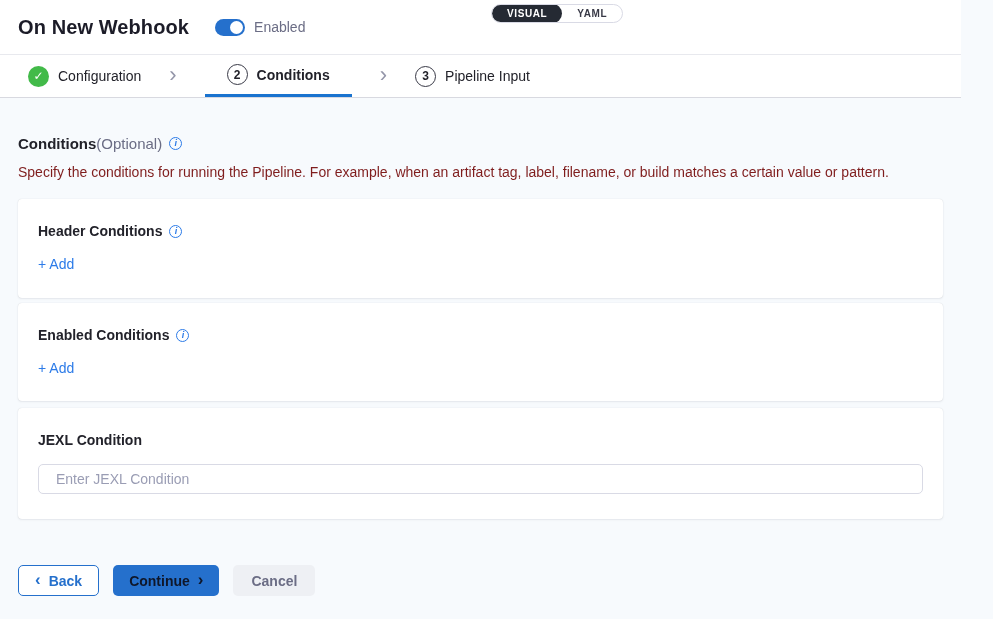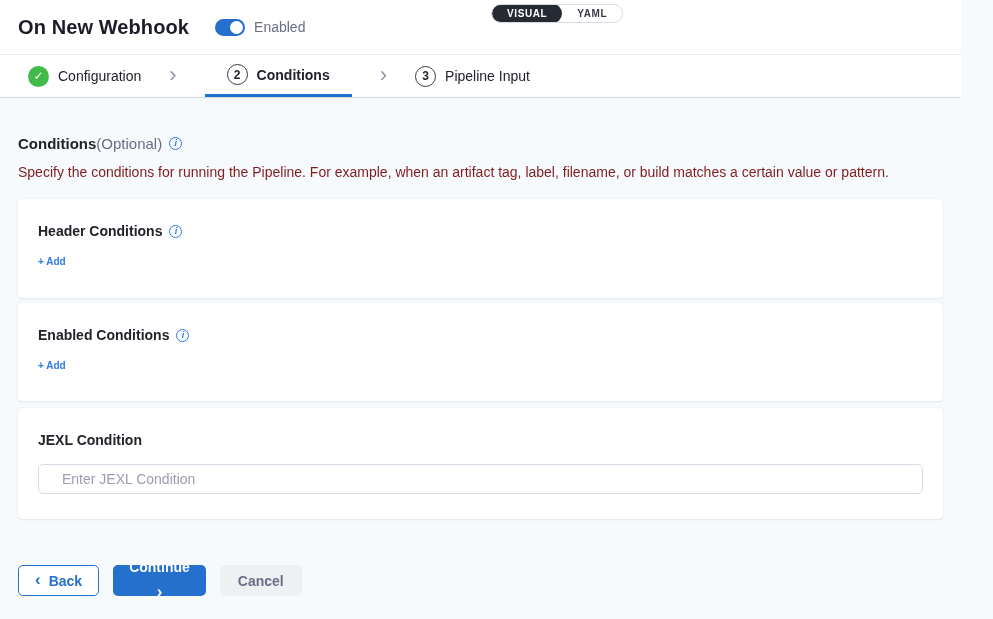--- a/index.html
+++ b/index.html
@@ -83,41 +83,41 @@
     background: #ffffff; border-radius: 4px;
     box-shadow: 0 0 1px rgba(40,41,61,0.18), 0 1px 2px rgba(96,97,112,0.10);
     padding: 24px 20px 0 20px;
   }
   .card-1 { margin-top: 19px; height: 99px; }
   .card-2 { margin-top: 5px; height: 98px; }
   .card-3 { margin-top: 7px; height: 111px; }
   .card-title-row { display: flex; align-items: center; }
   .card-title { font-size: 14px; font-weight: bold; color: #22222a; }
   .add-link {
-    display: inline-block; margin-top: 17px; font-size: 10px; font-weight: 700;
+    display: inline-block; margin-top: 17px; font-size: 14px; font-weight: 400;
     color: #2c7be8; cursor: pointer; text-decoration: none;
   }
   .jexl-input {
     margin-top: 16px; width: 100%; height: 30px;
     border: 1px solid #d9dae5; border-radius: 5px; background: #ffffff;
-    padding: 0 23px; font-size: 14px; color: #22222a; outline: none;
+    padding: 0 17px; font-size: 14px; color: #22222a; outline: none;
     font-family: "Liberation Sans", "DejaVu Sans", sans-serif;
   }
   .jexl-input::placeholder { color: #9a9db4; }
 
   
   .footer { display: flex; align-items: center; margin-top: 46px; gap: 14px; }
   .btn {
     height: 31px; border-radius: 5px; font-size: 14px; font-weight: bold;
     display: inline-flex; align-items: center; justify-content: center;
     cursor: pointer; border: none; gap: 8px; padding: 0 16px;
     font-family: "Liberation Sans", "DejaVu Sans", sans-serif;
   }
   .btn-back { background: #ffffff; border: 1px solid #2570cc; color: #2570cc; }
-  .btn-continue { background: #2570cc; color: #ffffff; flex-direction: column; }
+  .btn-continue { background: #2570cc; color: #0f172a; }
   .btn-cancel { background: #eef0f4; color: #6b6d85; padding: 0 18px; }
   .chev { font-size: 17px; font-weight: bold; line-height: 1; padding-bottom: 2px; }
 </style>
 </head>
 <body>
 
 <div class="page">
 
   <div class="header">
     <div class="page-title">On New Webhook</div>

